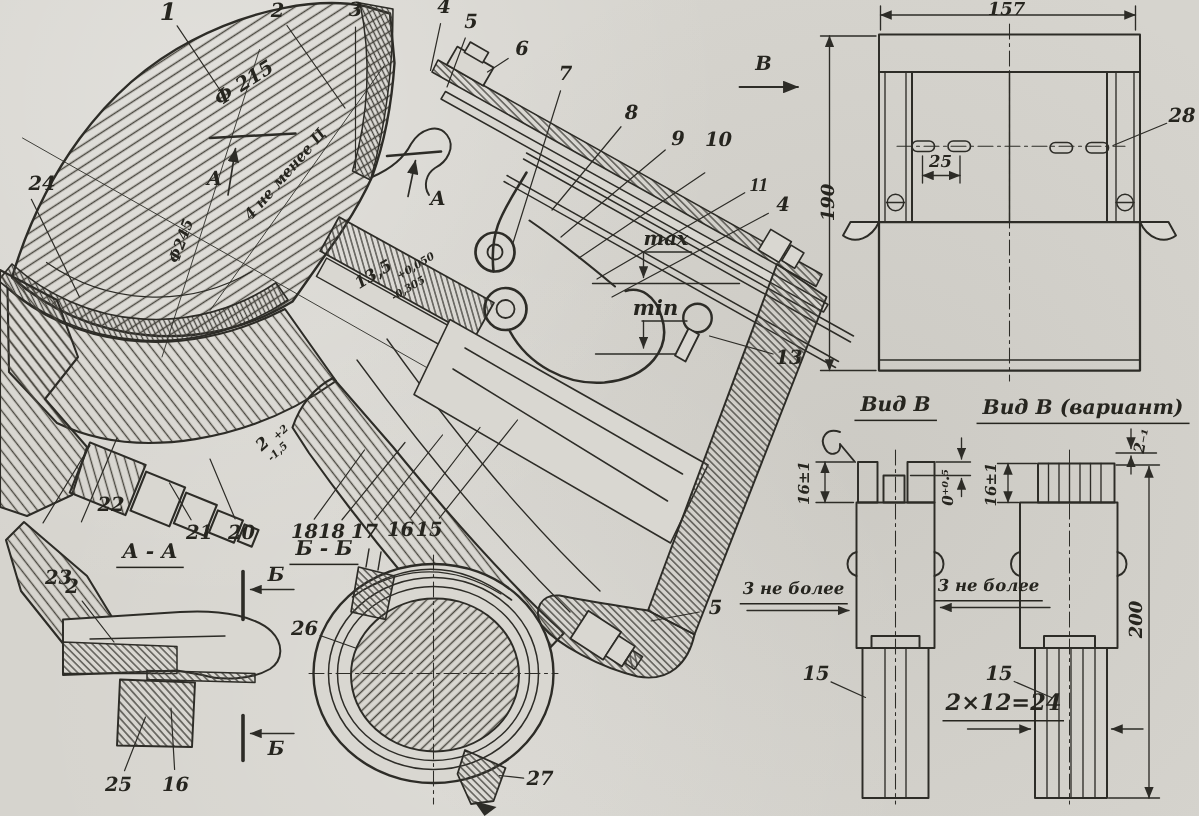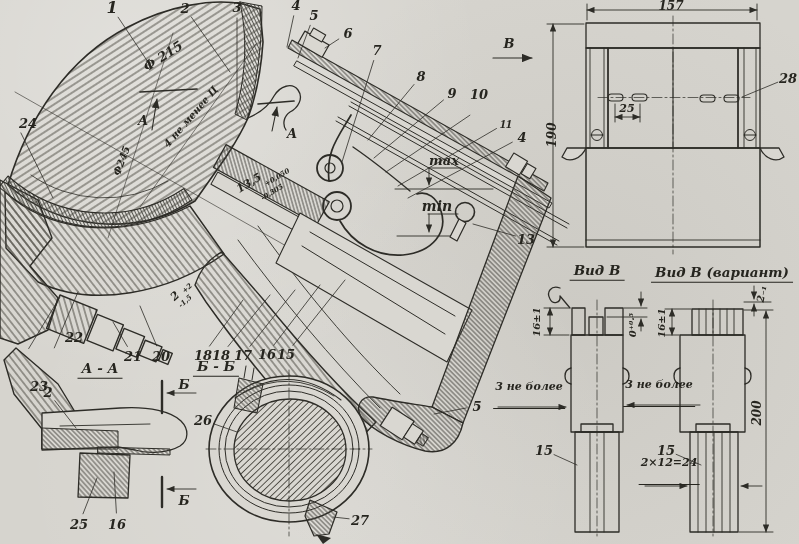--- a/index.html
+++ b/index.html
@@ -12,21 +12,21 @@
       #d6d4ce;
     font-family:"DejaVu Serif", serif;
   }
   svg#blueprint{position:absolute;left:0;top:0}
   svg#blueprint *{vector-effect:none}
   #labels-layer{position:absolute;left:0;top:0;width:799px;height:544px;pointer-events:none}
   #labels-layer span{position:absolute;color:#26251f;white-space:nowrap;line-height:1}
   .callout{font:italic 700 13px "DejaVu Serif", serif}
   .callout.em{font-size:16px}
   .lbl{font-style:italic;font-weight:600;font-family:"DejaVu Serif", serif}
-  .lbl.u{border-bottom:1.3px solid #26251f;padding:0 2px 16px}
+  .lbl.u{border-bottom:1.3px solid #26251f;padding:0 2px 4px}
   .vtitle{font:italic 700 13.5px "DejaVu Serif", serif;border-bottom:1.3px solid #26251f;padding:0 4px 2px}
 </style>
 </head>
 <body>
 
 <svg id="blueprint" width="799" height="544" viewBox="0 0 799 544" stroke="#2d2c27" fill="none" stroke-linejoin="round" stroke-linecap="round">
   <defs>
     <marker id="ar" viewBox="0 0 10 8" refX="9.5" refY="4" markerWidth="9" markerHeight="7" orient="auto-start-reverse">
       <path d="M0,0 L10,4 L0,8 Z" fill="#2d2c27" stroke="none"></path>
     </marker>
@@ -383,19 +383,19 @@
     <span class="lbl" style="left: 184px; top: 500px; font-size: 13px; transform: translate(-50%, -50%) rotate(0deg);">Б</span>
     <span class="lbl" style="left: 671px; top: 6px; font-size: 12px; transform: translate(-50%, -50%) rotate(0deg);">157</span>
     <span class="lbl" style="left: 552px; top: 135px; font-size: 12px; transform: translate(-50%, -50%) rotate(-90deg);">190</span>
     <span class="lbl" style="left: 627px; top: 108px; font-size: 11px; transform: translate(-50%, -50%) rotate(0deg);">25</span>
     <span class="lbl" style="left: 537px; top: 322px; font-size: 10px; transform: translate(-50%, -50%) rotate(-90deg);">16±1</span>
     <span class="lbl" style="left: 633px; top: 325px; font-size: 10px; transform: translate(-50%, -50%) rotate(-90deg);">0⁺⁰·⁵</span>
     <span class="lbl" style="left: 662px; top: 323px; font-size: 10px; transform: translate(-50%, -50%) rotate(-90deg);">16±1</span>
     <span class="lbl" style="left: 762px; top: 294px; font-size: 10px; transform: translate(-50%, -50%) rotate(-80deg);">2₋₁</span>
     <span class="lbl u" style="left: 529px; top: 395px; font-size: 11px; transform: translate(-50%, -50%) rotate(0deg);">3 не более</span>
     <span class="lbl u" style="left: 659px; top: 393px; font-size: 11px; transform: translate(-50%, -50%) rotate(0deg);">3 не более</span>
-    <span class="lbl u" style="left: 669px; top: 471px; font-size: 11px; transform: translate(-50%, -50%) rotate(0deg);">2×12=24</span>
+    <span class="lbl u" style="left: 669px; top: 471px; font-size: 15px; transform: translate(-50%, -50%) rotate(0deg);">2×12=24</span>
     <span class="lbl" style="left: 757px; top: 413px; font-size: 12px; transform: translate(-50%, -50%) rotate(-90deg);">200</span>
     <span class="vtitle" style="left: 100px; top: 370px; transform: translate(-50%, -50%);">А - А</span>
     <span class="vtitle" style="left: 216px; top: 368px; transform: translate(-50%, -50%);">Б - Б</span>
     <span class="vtitle" style="left: 597px; top: 272px; transform: translate(-50%, -50%);">Вид В</span>
     <span class="vtitle" style="left: 722px; top: 274px; transform: translate(-50%, -50%);">Вид В (вариант)</span>
   </div>
 
 </body></html>

